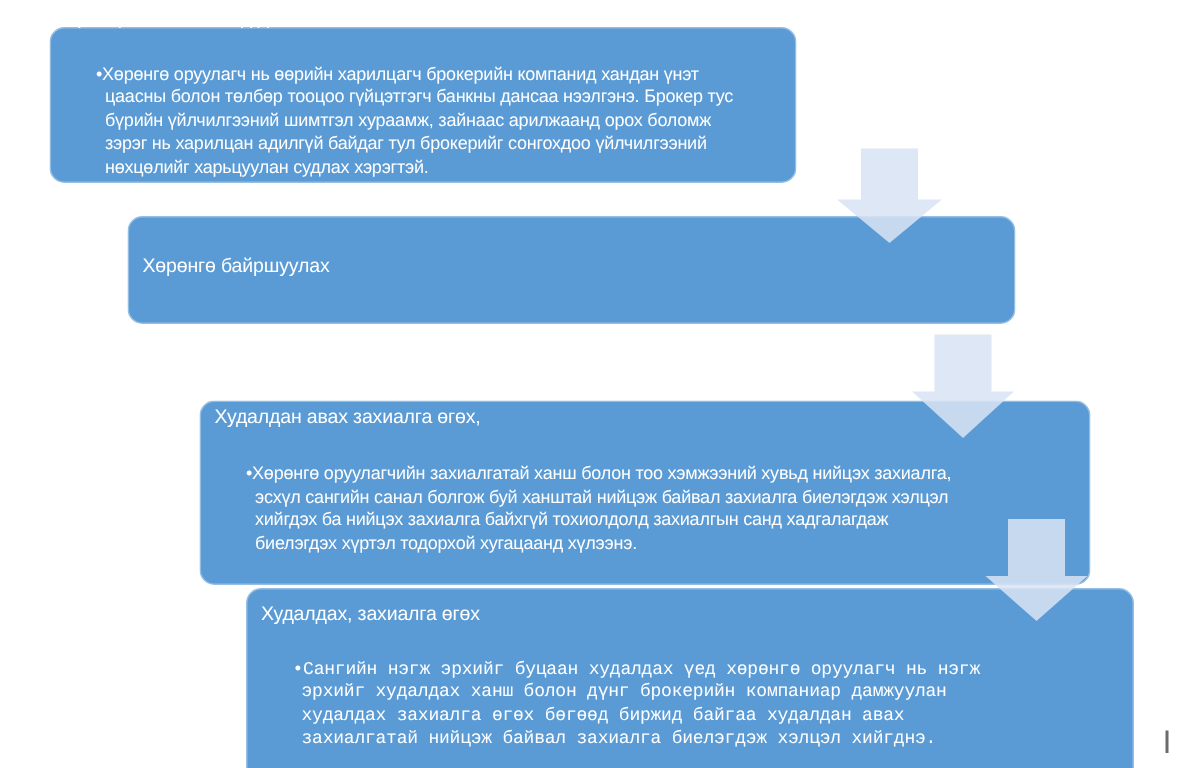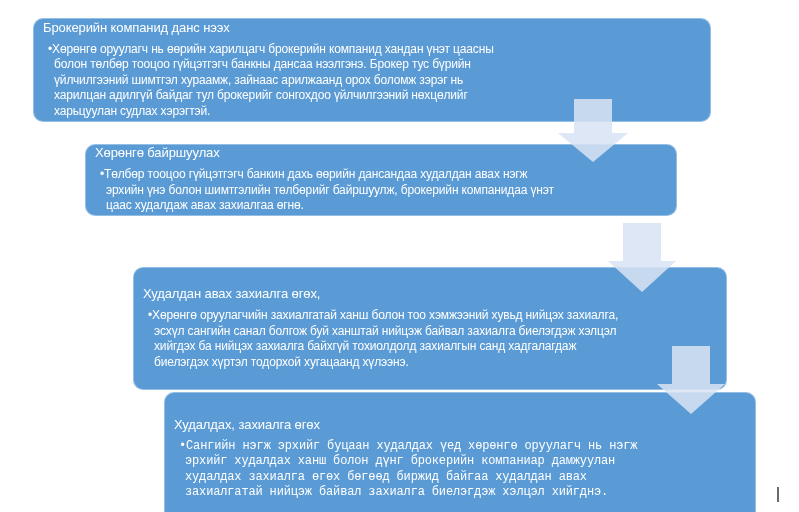--- a/index.html
+++ b/index.html
@@ -26,26 +26,26 @@
     font-size:13px;
     line-height:16px;
     font-weight:400;
     margin:0 0 6px 0;
     letter-spacing:-0.1px;
   }
   .step-body{
     font-size:12px;
     line-height:15.5px;
     letter-spacing:-0.15px;
-    margin:0;
+    margin:16px;
     padding-left:11px;
     text-indent:-6px;
   }
   .bullet{display:inline;}
-  .step1{left:33px;  top:18px;  width:678px; height:104px;}
+  .step1{left:33px;  top:18px;  width:498px; height:104px;}
   .step2{left:85px;  top:144px; width:592px; height:72px;}
   .step3{left:133px; top:267px; width:594px; height:123px;}
   .step4{left:164px; top:392px; width:592px; height:134px;}
   .step1 .step-body{max-width:462px;}
   .step2 .step-body{max-width:448px;}
   .step3 .step-body{max-width:468px;}
   .step4 .step-body{max-width:455px;font-family:Liberation Mono, monospace;}
   .arrows{
     position:absolute;
     left:0;top:0;
@@ -64,21 +64,20 @@
 
 <div class="canvas">
 
   <div class="step step1">
     <div class="step-title">Брокерийн компанид данс нээх</div>
     <p class="step-body"><span class="bullet">•</span><span>Хөрөнгө оруулагч нь өөрийн харилцагч брокерийн компанид хандан үнэт цаасны болон төлбөр тооцоо гүйцэтгэгч банкны дансаа нээлгэнэ. Брокер тус бүрийн үйлчилгээний шимтгэл хураамж, зайнаас арилжаанд орох боломж зэрэг нь харилцан адилгүй байдаг тул брокерийг сонгохдоо үйлчилгээний нөхцөлийг харьцуулан судлах хэрэгтэй.</span></p>
   </div>
 
   <div class="step step2">
     <div class="step-title">Хөрөнгө байршуулах</div>
-    <p class="step-body"><span class="bullet">•</span><span>Төлбөр тооцоо гүйцэтгэгч банкин дахь өөрийн дансандаа худалдан авах нэгж эрхийн үнэ болон шимтгэлийн төлбөрийг байршуулж, брокерийн компанидаа үнэт цаас худалдаж авах захиалгаа өгнө.</span></p>
   </div>
 
   <div class="step step3">
     <div class="step-title">Худалдан авах захиалга өгөх,</div>
     <p class="step-body"><span class="bullet">•</span><span>Хөрөнгө оруулагчийн захиалгатай ханш болон тоо хэмжээний хувьд нийцэх захиалга, эсхүл сангийн санал болгож буй ханштай нийцэж байвал захиалга биелэгдэж хэлцэл хийгдэх ба нийцэх захиалга байхгүй тохиолдолд захиалгын санд хадгалагдаж биелэгдэх хүртэл тодорхой хугацаанд хүлээнэ.</span></p>
   </div>
 
   <div class="step step4">
     <div class="step-title">Худалдах, захиалга өгөх</div>
     <p class="step-body"><span class="bullet">•</span><span>Сангийн нэгж эрхийг буцаан худалдах үед хөрөнгө оруулагч нь нэгж эрхийг худалдах ханш болон дүнг брокерийн компаниар дамжуулан худалдах захиалга өгөх бөгөөд биржид байгаа худалдан авах захиалгатай нийцэж байвал захиалга биелэгдэж хэлцэл хийгднэ.</span></p>

